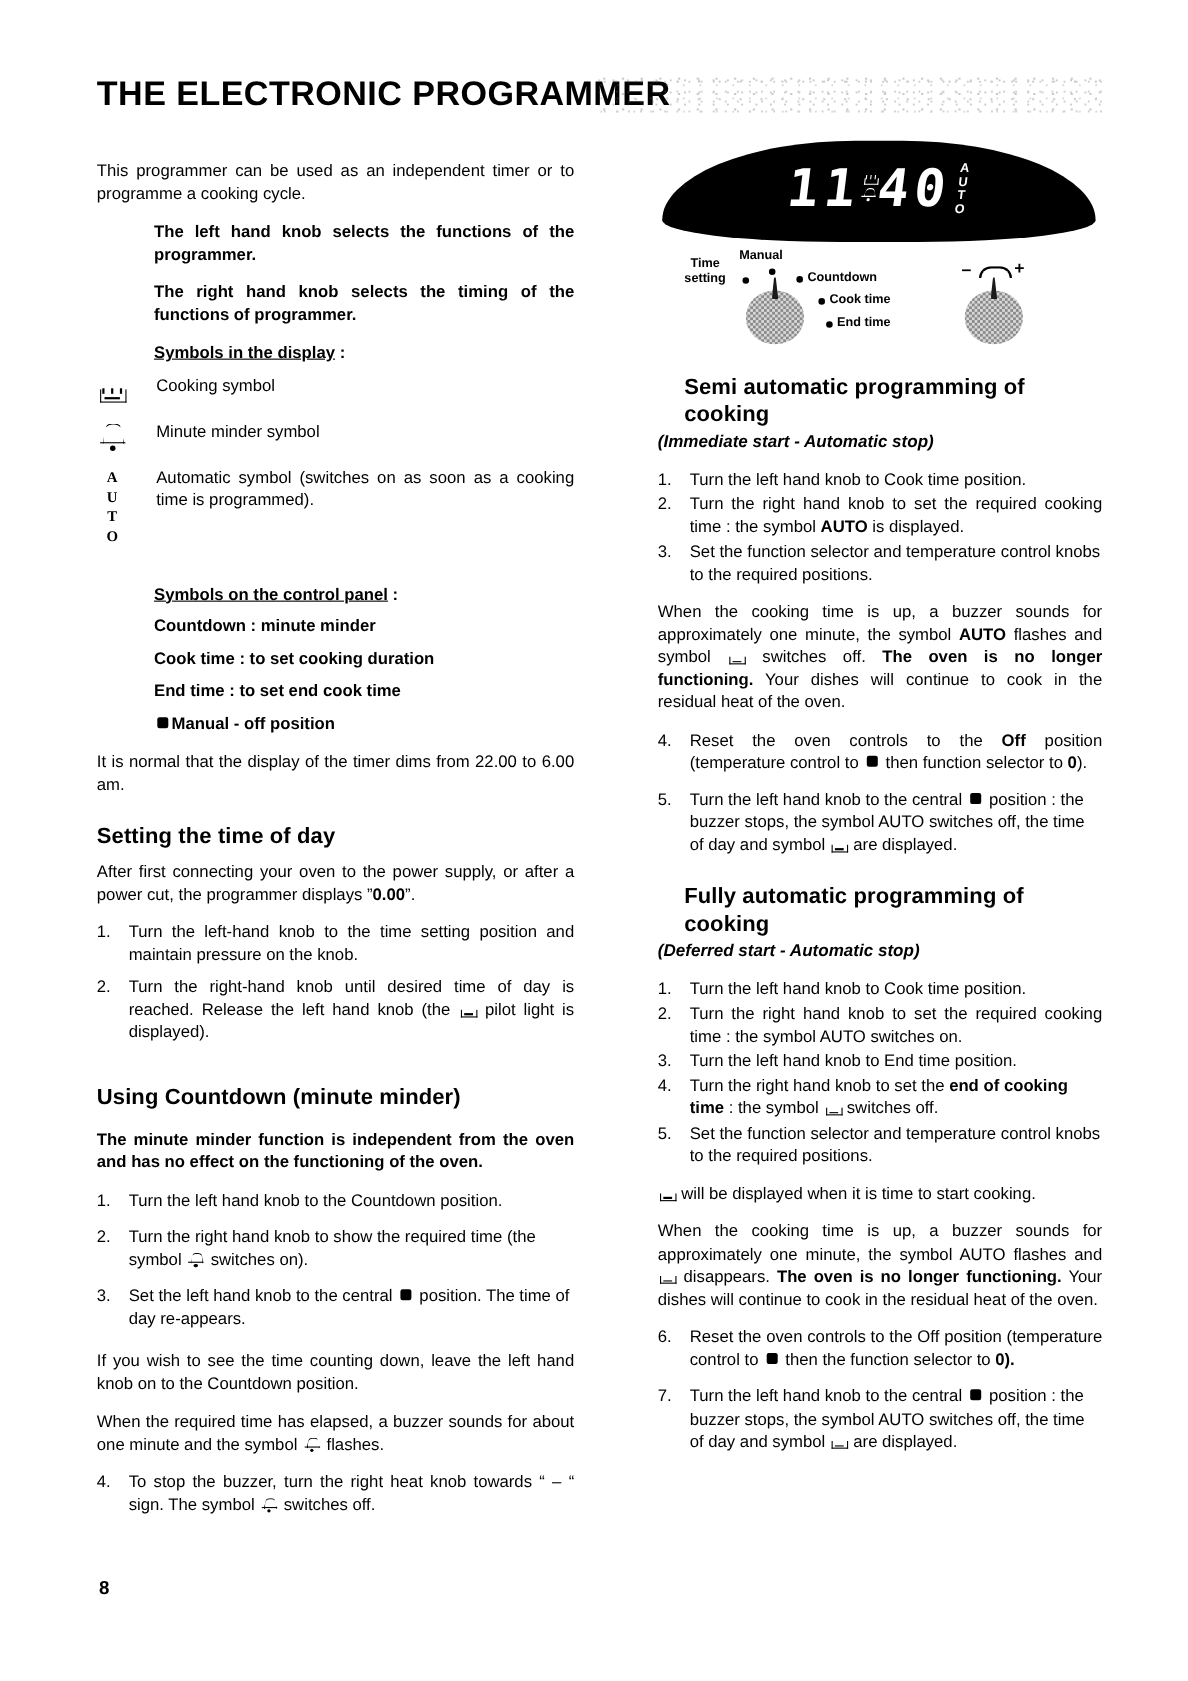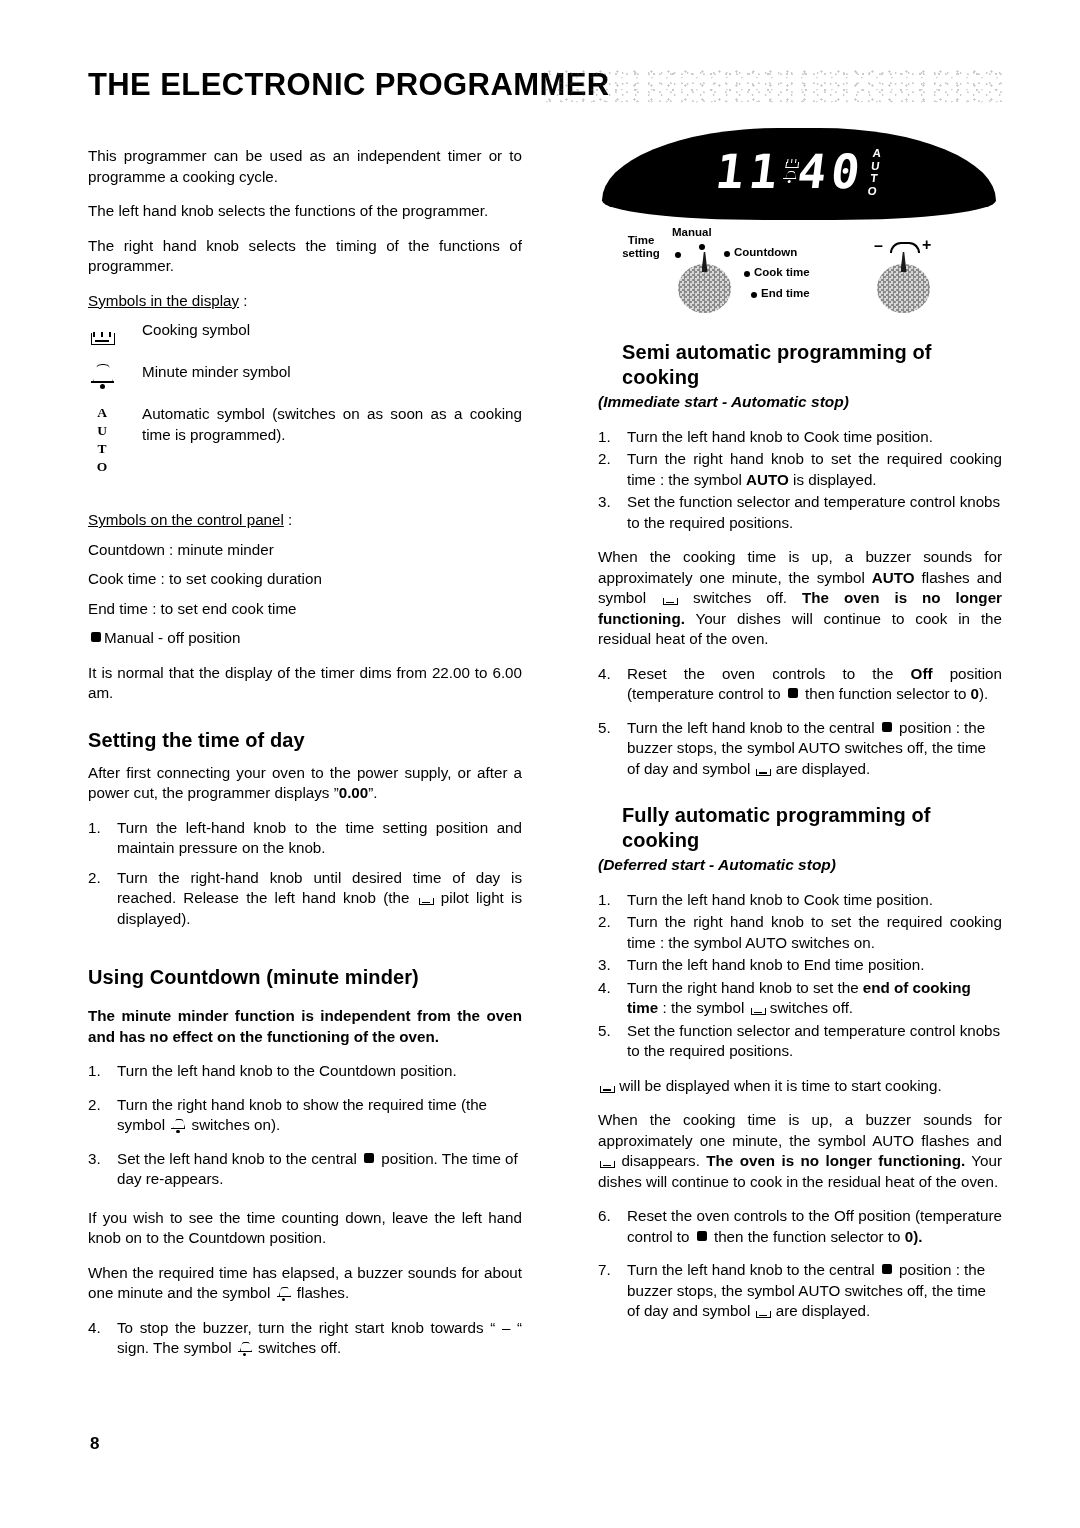--- a/index.html
+++ b/index.html
@@ -29,21 +29,21 @@
     background-size:13px 11px, 17px 14px, 11px 9px, 19px 16px, 15px 12px;
   }
 
   
   .col{position:absolute; top:146px; font-size:15.2px; line-height:20.5px;}
   .col-left{left:88px; width:434px;}
   .col-right{left:598px; width:404px;}
 
   .p{margin:0 0 14px 0; text-align:justify;}
   .p.nj{text-align:left;}
-  .indent{}
+  .indent{margin-left:52px;font-weight:bold;}
   .tight{margin-bottom:9px;}
   .u{text-decoration:underline;}
   b{font-weight:bold;}
 
   h2{
     font-size:20px; font-weight:bold; margin:0 0 10px 0;
     line-height:25px; letter-spacing:0.1px;
   }
   h2.sub0{margin-bottom:2px;margin-left:24px;}
   .subhead{font-size:15.5px; font-weight:bold; font-style:italic; margin:0 0 14px 0;}
@@ -281,21 +281,21 @@
       </div>
     </div>
 
     <p class="p" style="margin-top:18px;">If you wish to see the time counting down, leave the left hand knob on to the Countdown position.</p>
 
     <p class="p"><span>When the required time has elapsed, a buzzer sounds for about one minute and the symbol </span><span class="bell-inline"><span class="b"></span><span class="base"></span><span class="dot"></span></span><span> flashes.</span></p>
 
     <div class="ol">
       <div class="li">
         <div class="num">4.</div>
-        <div class="txt"><span>To stop the buzzer, turn the right start knob towards “ </span><span>–</span><span> “ sign. The symbol </span><span class="bell-inline"><span class="b"></span><span class="base"></span><span class="dot"></span></span><span> switches off.</span></div>
+        <div class="txt"><span>To stop the buzzer, turn the right heat knob towards “ </span><span>–</span><span> “ sign. The symbol </span><span class="bell-inline"><span class="b"></span><span class="base"></span><span class="dot"></span></span><span> switches off.</span></div>
       </div>
     </div>
 
   </div>
 
   <div class="prog">
 
     <div class="display">
       <div class="digits">
         <span class="seg">11</span>

